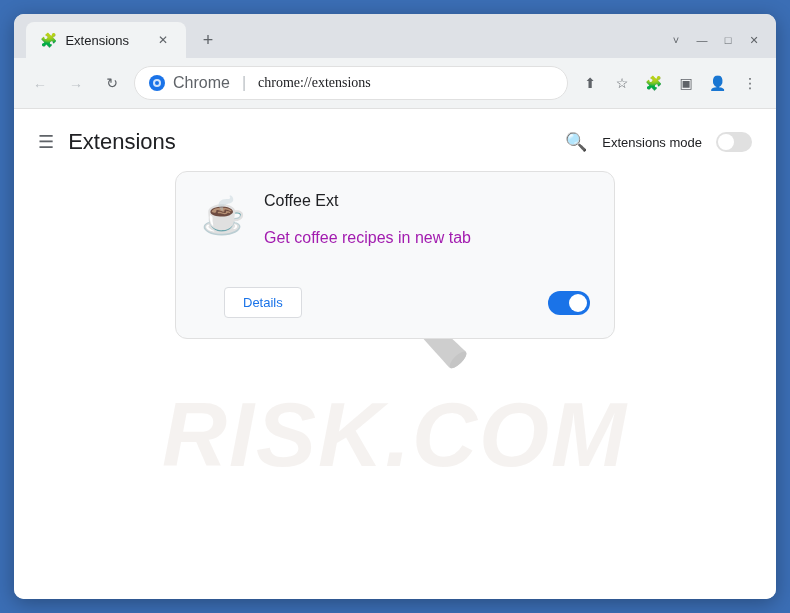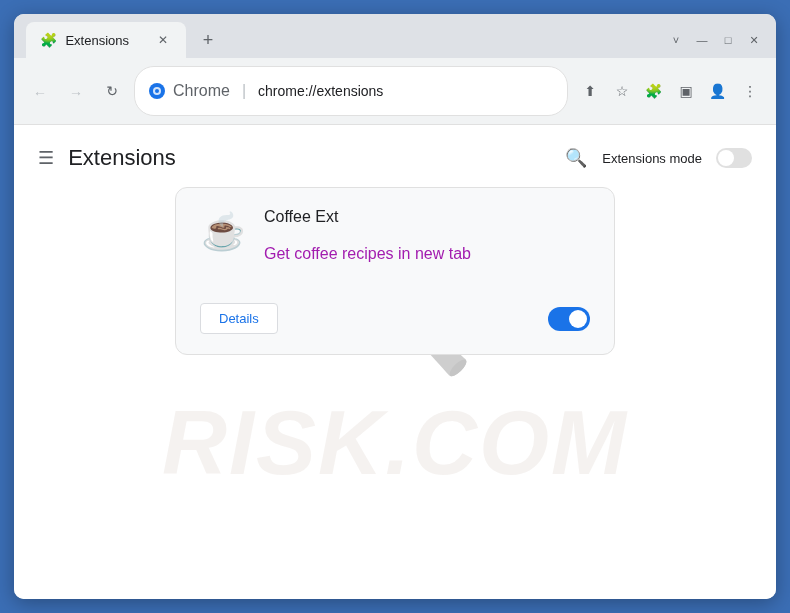--- a/index.html
+++ b/index.html
@@ -114,37 +114,38 @@
     .nav-btn.disabled { color: #bdc1c6; cursor: default; }
     .address-bar {
       flex: 1;
       background: #fff;
       border: 1px solid #e0e0e0;
       border-radius: 20px;
       padding: 5px 14px;
       display: flex;
       align-items: center;
       gap: 8px;
-      height: 50px;
+      height: 34px;
     }
     .site-icon {
       width: 16px;
       height: 16px;
       border-radius: 50%;
       background: #1a73e8;
       display: flex;
       align-items: center;
       justify-content: center;
       color: white;
       font-size: 10px;
       flex-shrink: 0;
     }
     .address-text {
       font-size: 14px;
       color: #202124;
+      font-family: Liberation Serif, serif;
     }
     .address-scheme {
       color: #5f6368;
     }
     .nav-actions {
       display: flex;
       align-items: center;
       gap: 4px;
     }
     
@@ -273,20 +274,21 @@
       margin-bottom: 19px;
     }
     .ext-desc {
       font-size: 16px;
       color: #a21caf;
     }
     .ext-card-bottom {
       display: flex;
       align-items: center;
       gap: 10px;
+      margin-left: 24px;
     }
     .ext-btn {
       border: 1px solid #dadce0;
       border-radius: 4px;
       background: #fff;
       padding: 7px 18px;
       font-size: 13px;
       color: #1a73e8;
       cursor: pointer;
       font-weight: 500;

